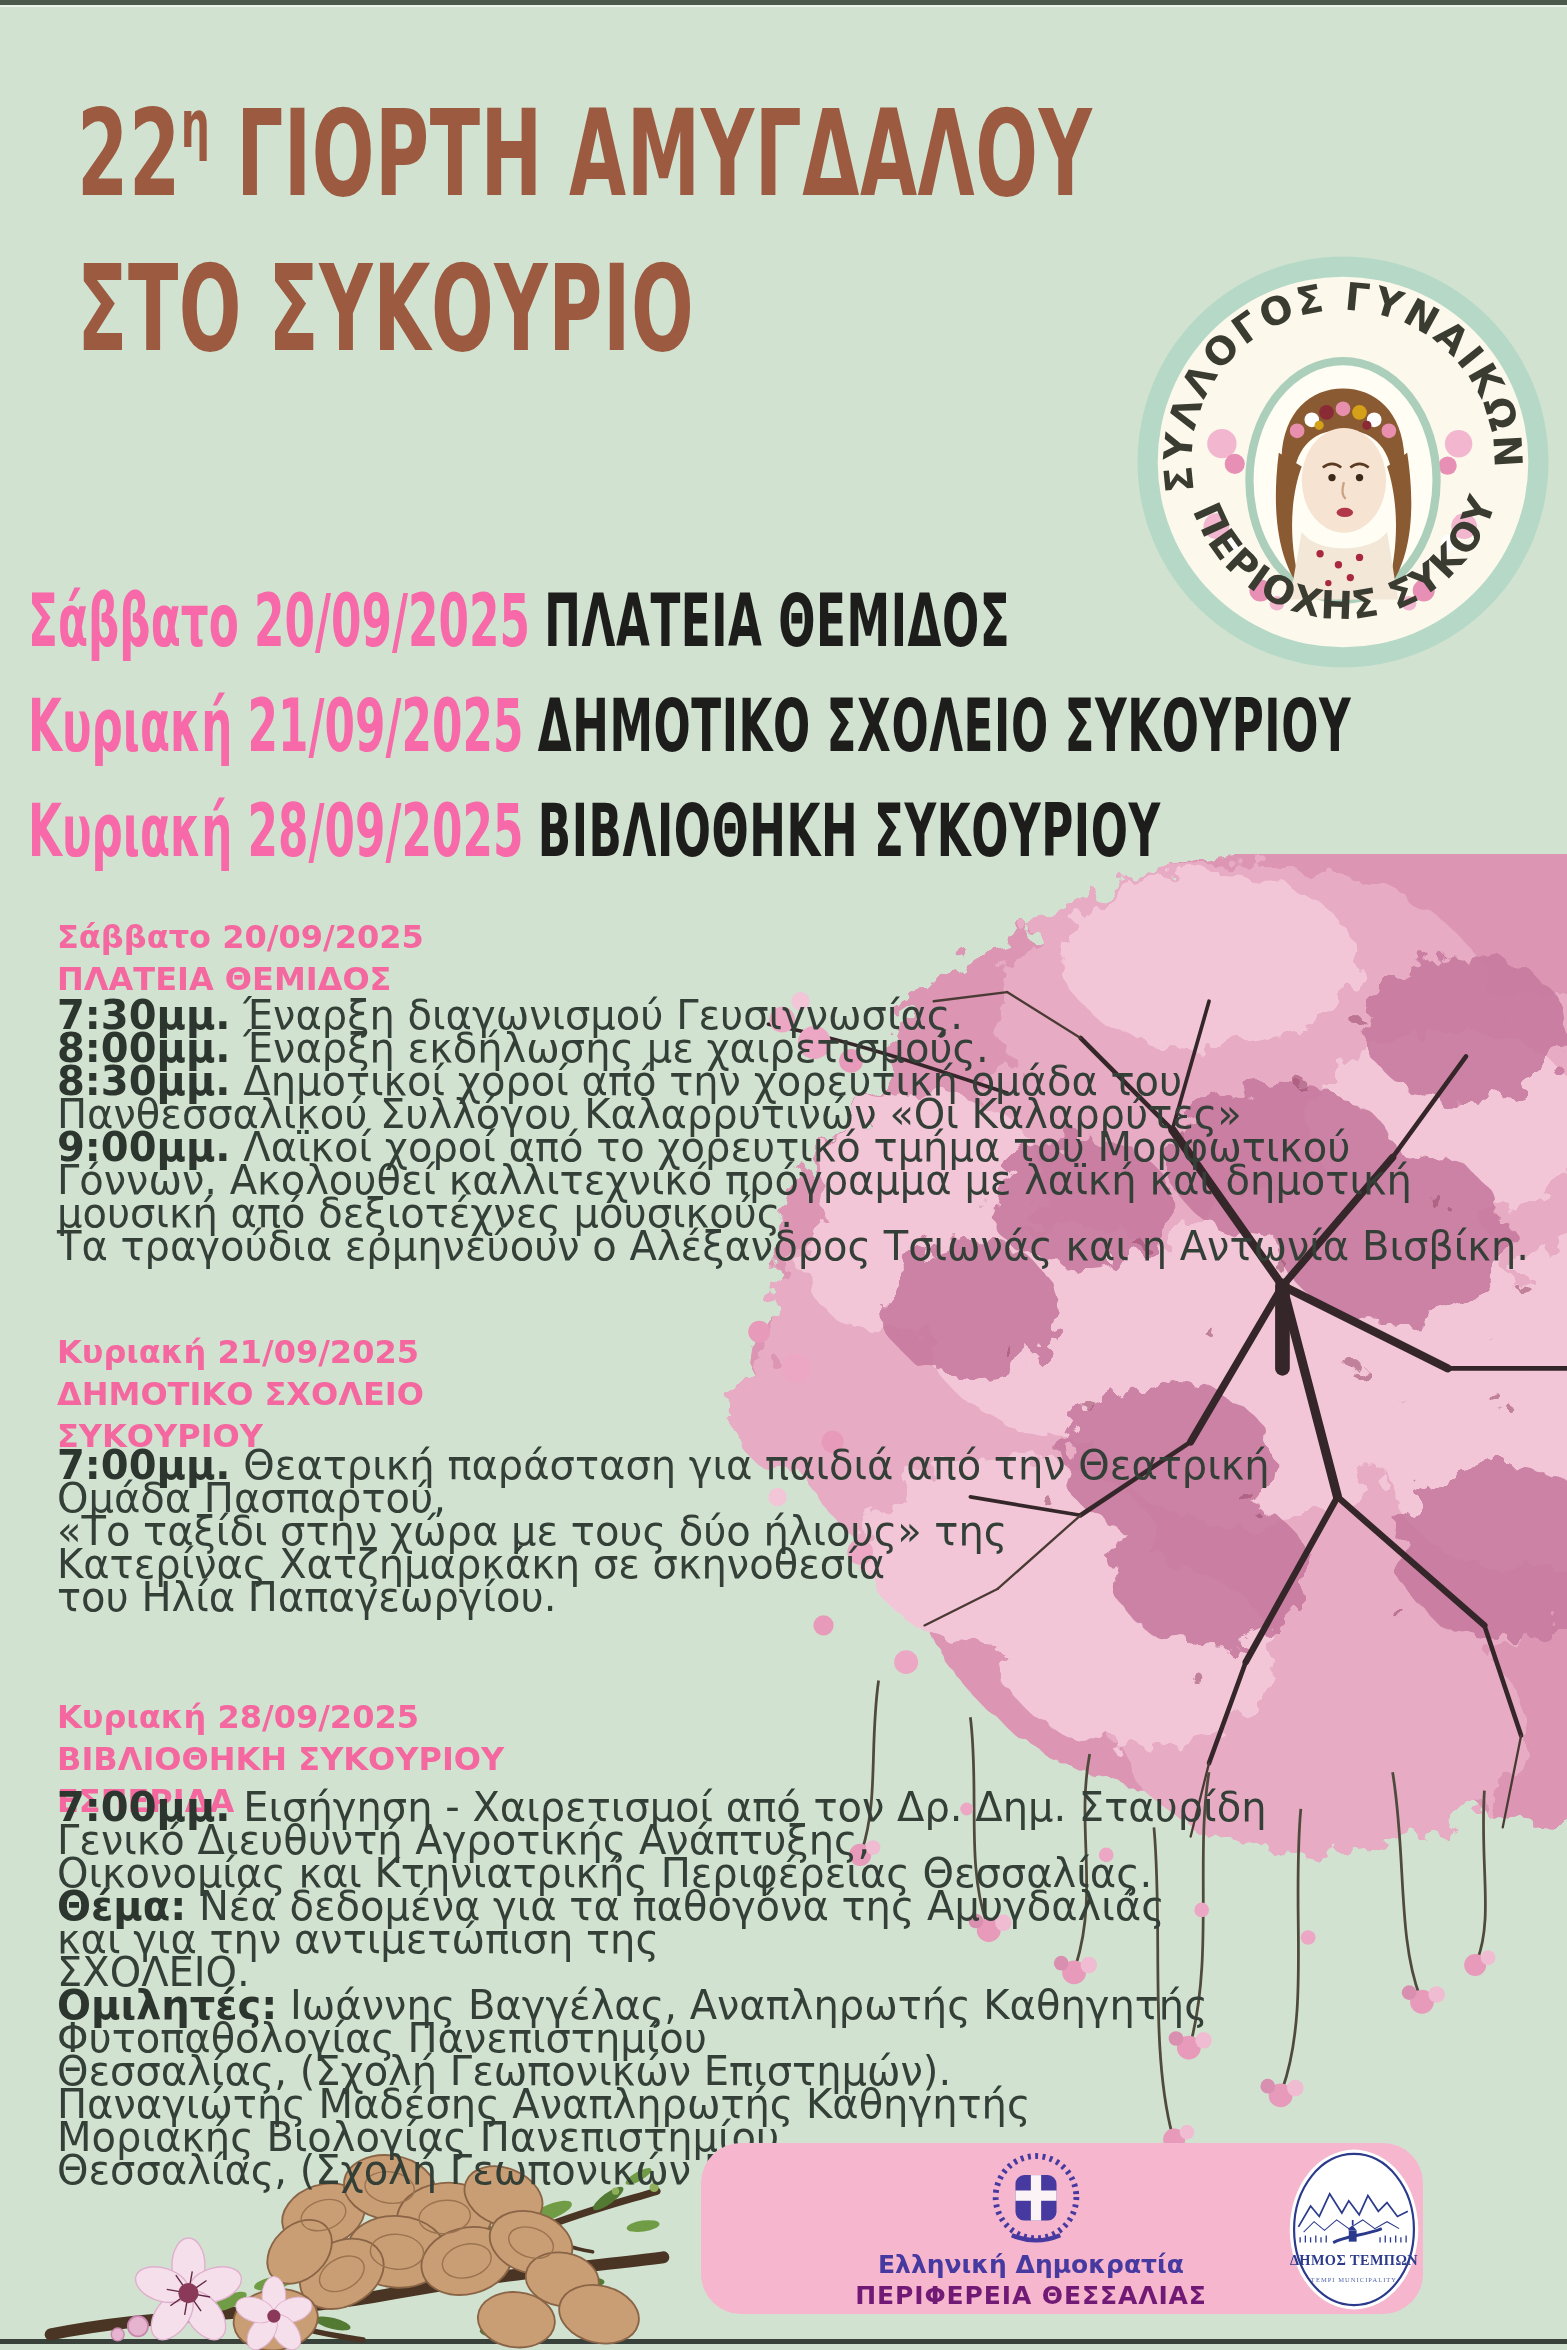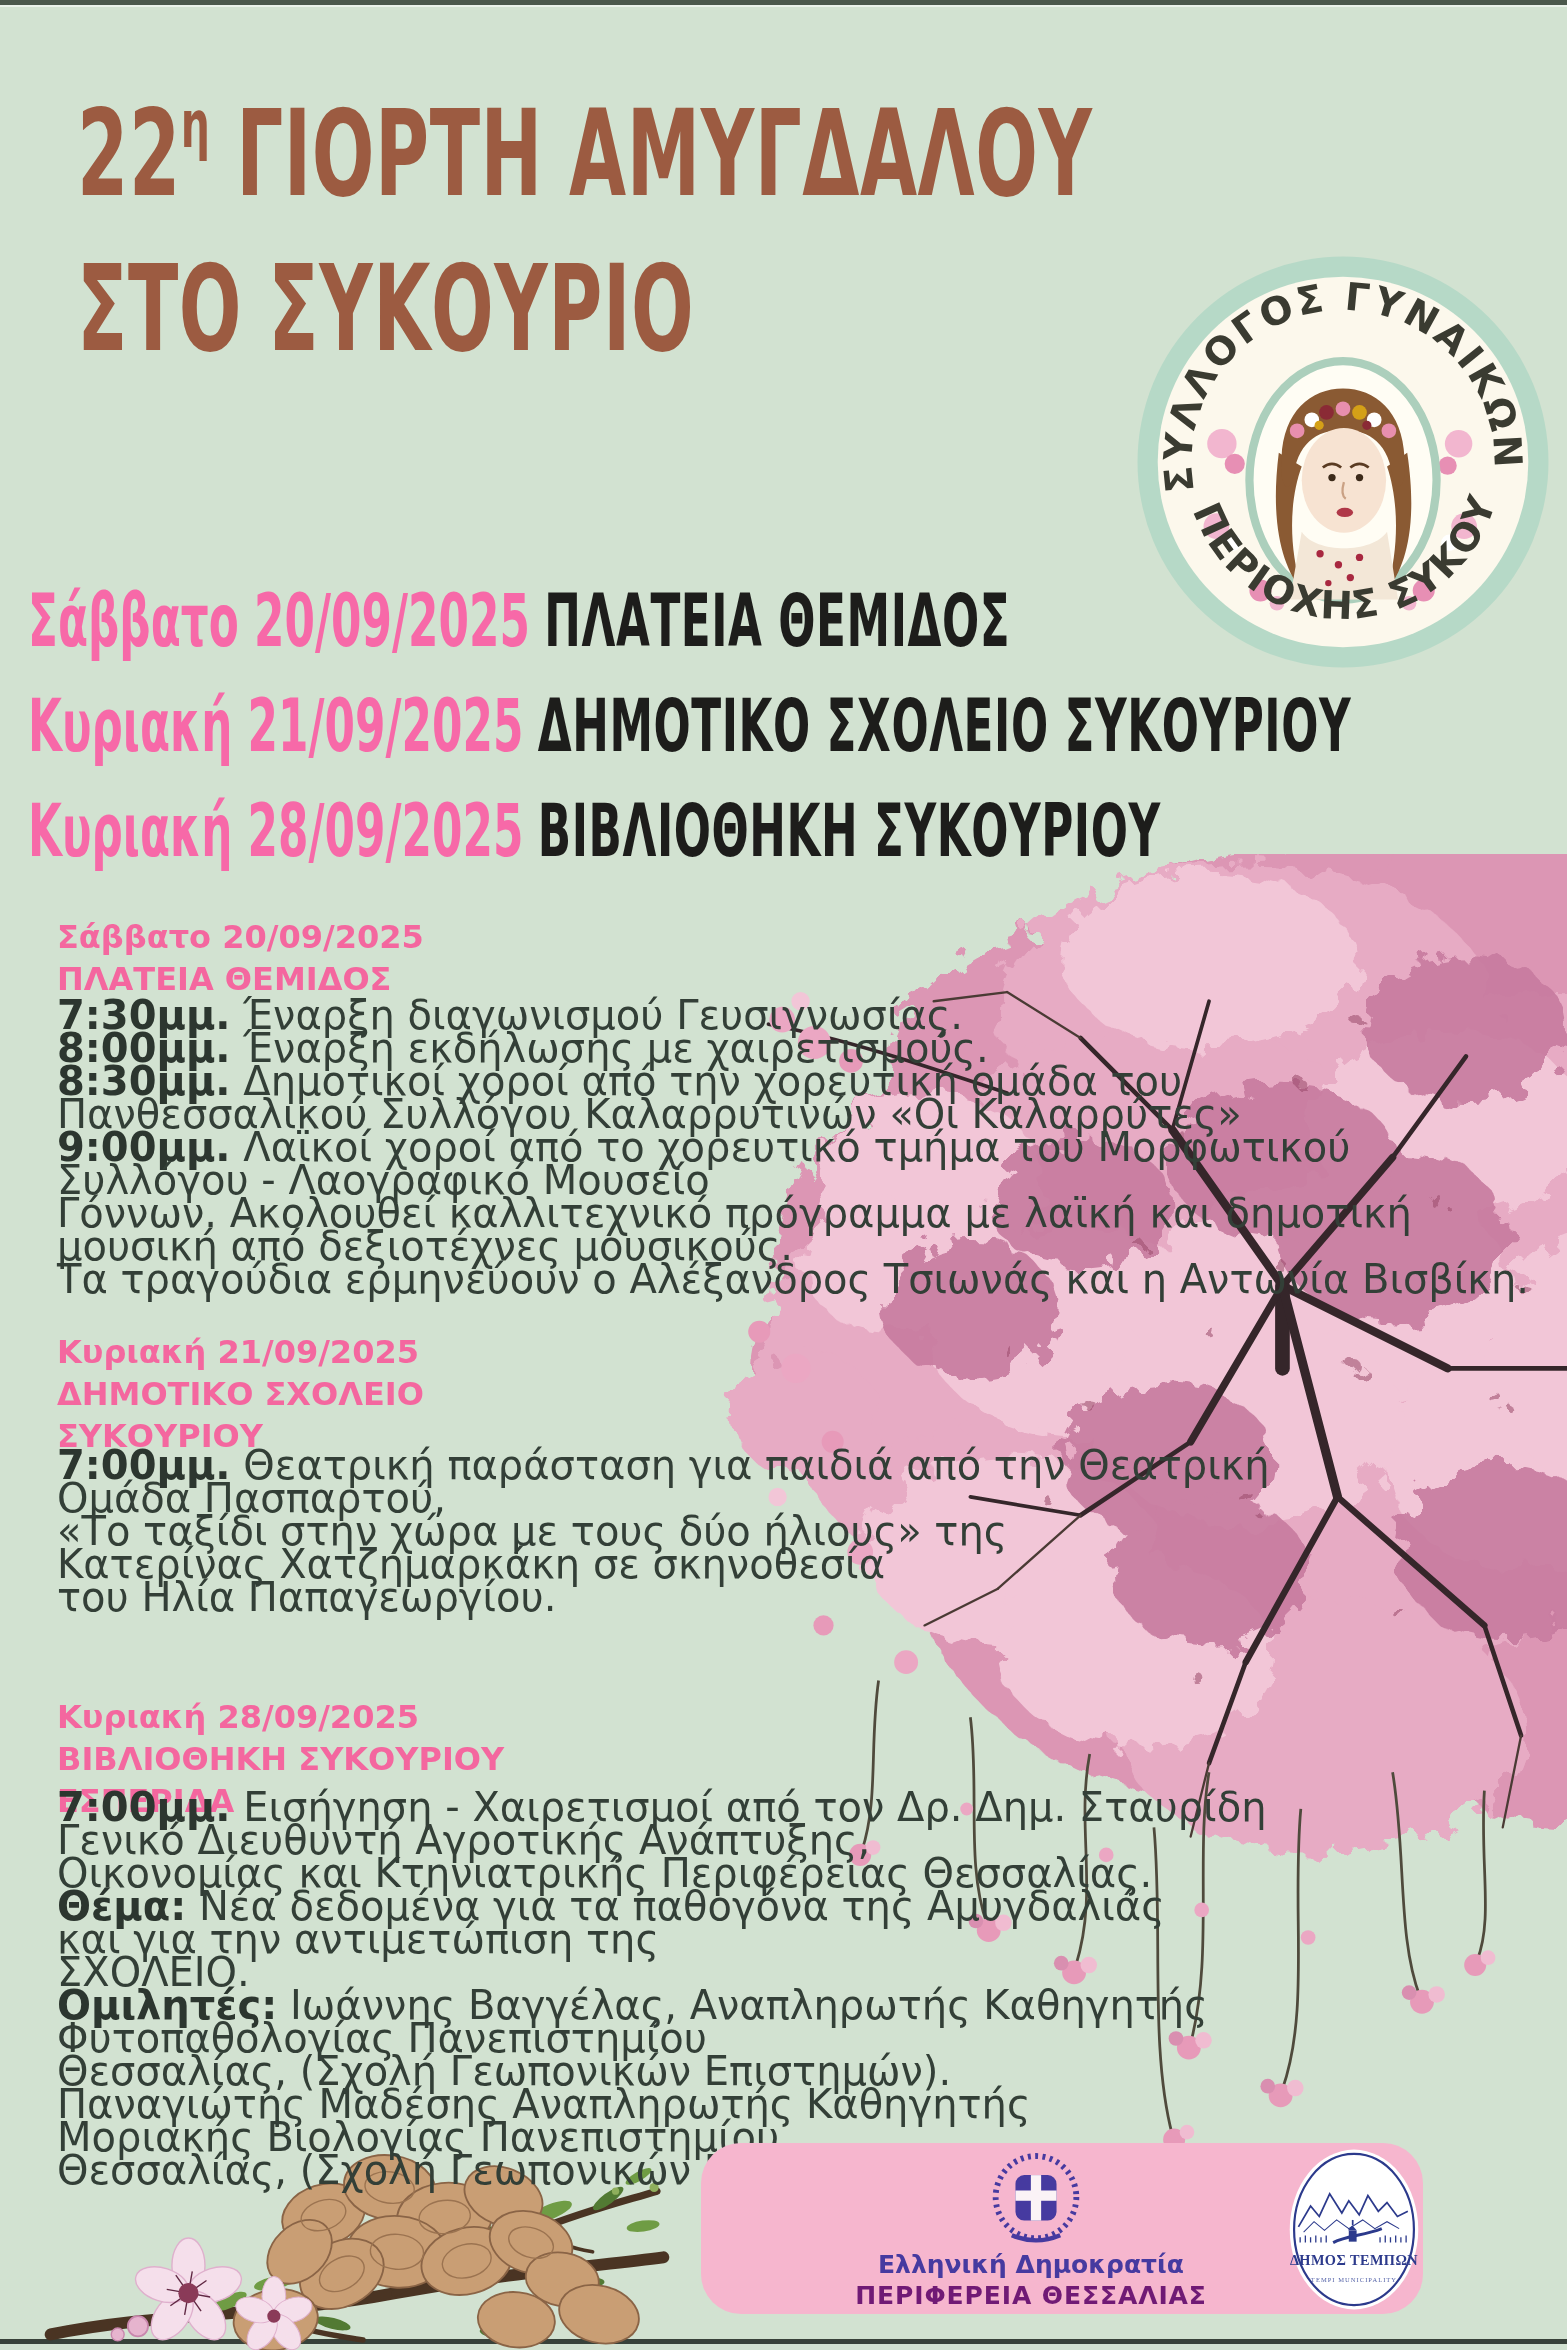--- a/index.html
+++ b/index.html
@@ -306,21 +306,20 @@
     <div>Σάββατο 20/09/2025</div>
     <div>ΠΛΑΤΕΙΑ ΘΕΜΙΔΟΣ</div>
   </div>
   <div class="sec sec-body" id="body1">
 
   <div class="line"><b>7:30μμ.</b><span> Έναρξη διαγωνισμού Γευσιγνωσίας.</span></div>
       <div class="line"><b>8:00μμ.</b><span> Έναρξη εκδήλωσης με χαιρετισμούς.</span></div>
       <div class="line"><b>8:30μμ.</b><span> Δημοτικοί χοροί από την χορευτική ομάδα του</span></div>
       <div class="line"><b></b><span>Πανθεσσαλικού Συλλόγου Καλαρρυτινών «Οι Καλαρρύτες»</span></div>
       <div class="line"><b>9:00μμ.</b><span> Λαϊκοί χοροί από το χορευτικό τμήμα του Μορφωτικού</span></div>
-      <div class="line"><b></b><span>Συλλόγου - Λαογραφικό Μουσείο</span></div>
       <div class="line"><b></b><span>Γόννων. Ακολουθεί καλλιτεχνικό πρόγραμμα με λαϊκή και δημοτική</span></div>
       <div class="line"><b></b><span>μουσική από δεξιοτέχνες μουσικούς.</span></div>
       <div class="line"><b></b><span>Τα τραγούδια ερμηνεύουν ο Αλέξανδρος Τσιωνάς και η Αντωνία Βισβίκη.</span></div>
     </div>
 
   <div class="sec sec-head" id="head2">
     <div>Κυριακή 21/09/2025</div>
     <div>ΔΗΜΟΤΙΚΟ ΣΧΟΛΕΙΟ</div>
     <div>ΣΥΚΟΥΡΙΟΥ</div>
   </div>

